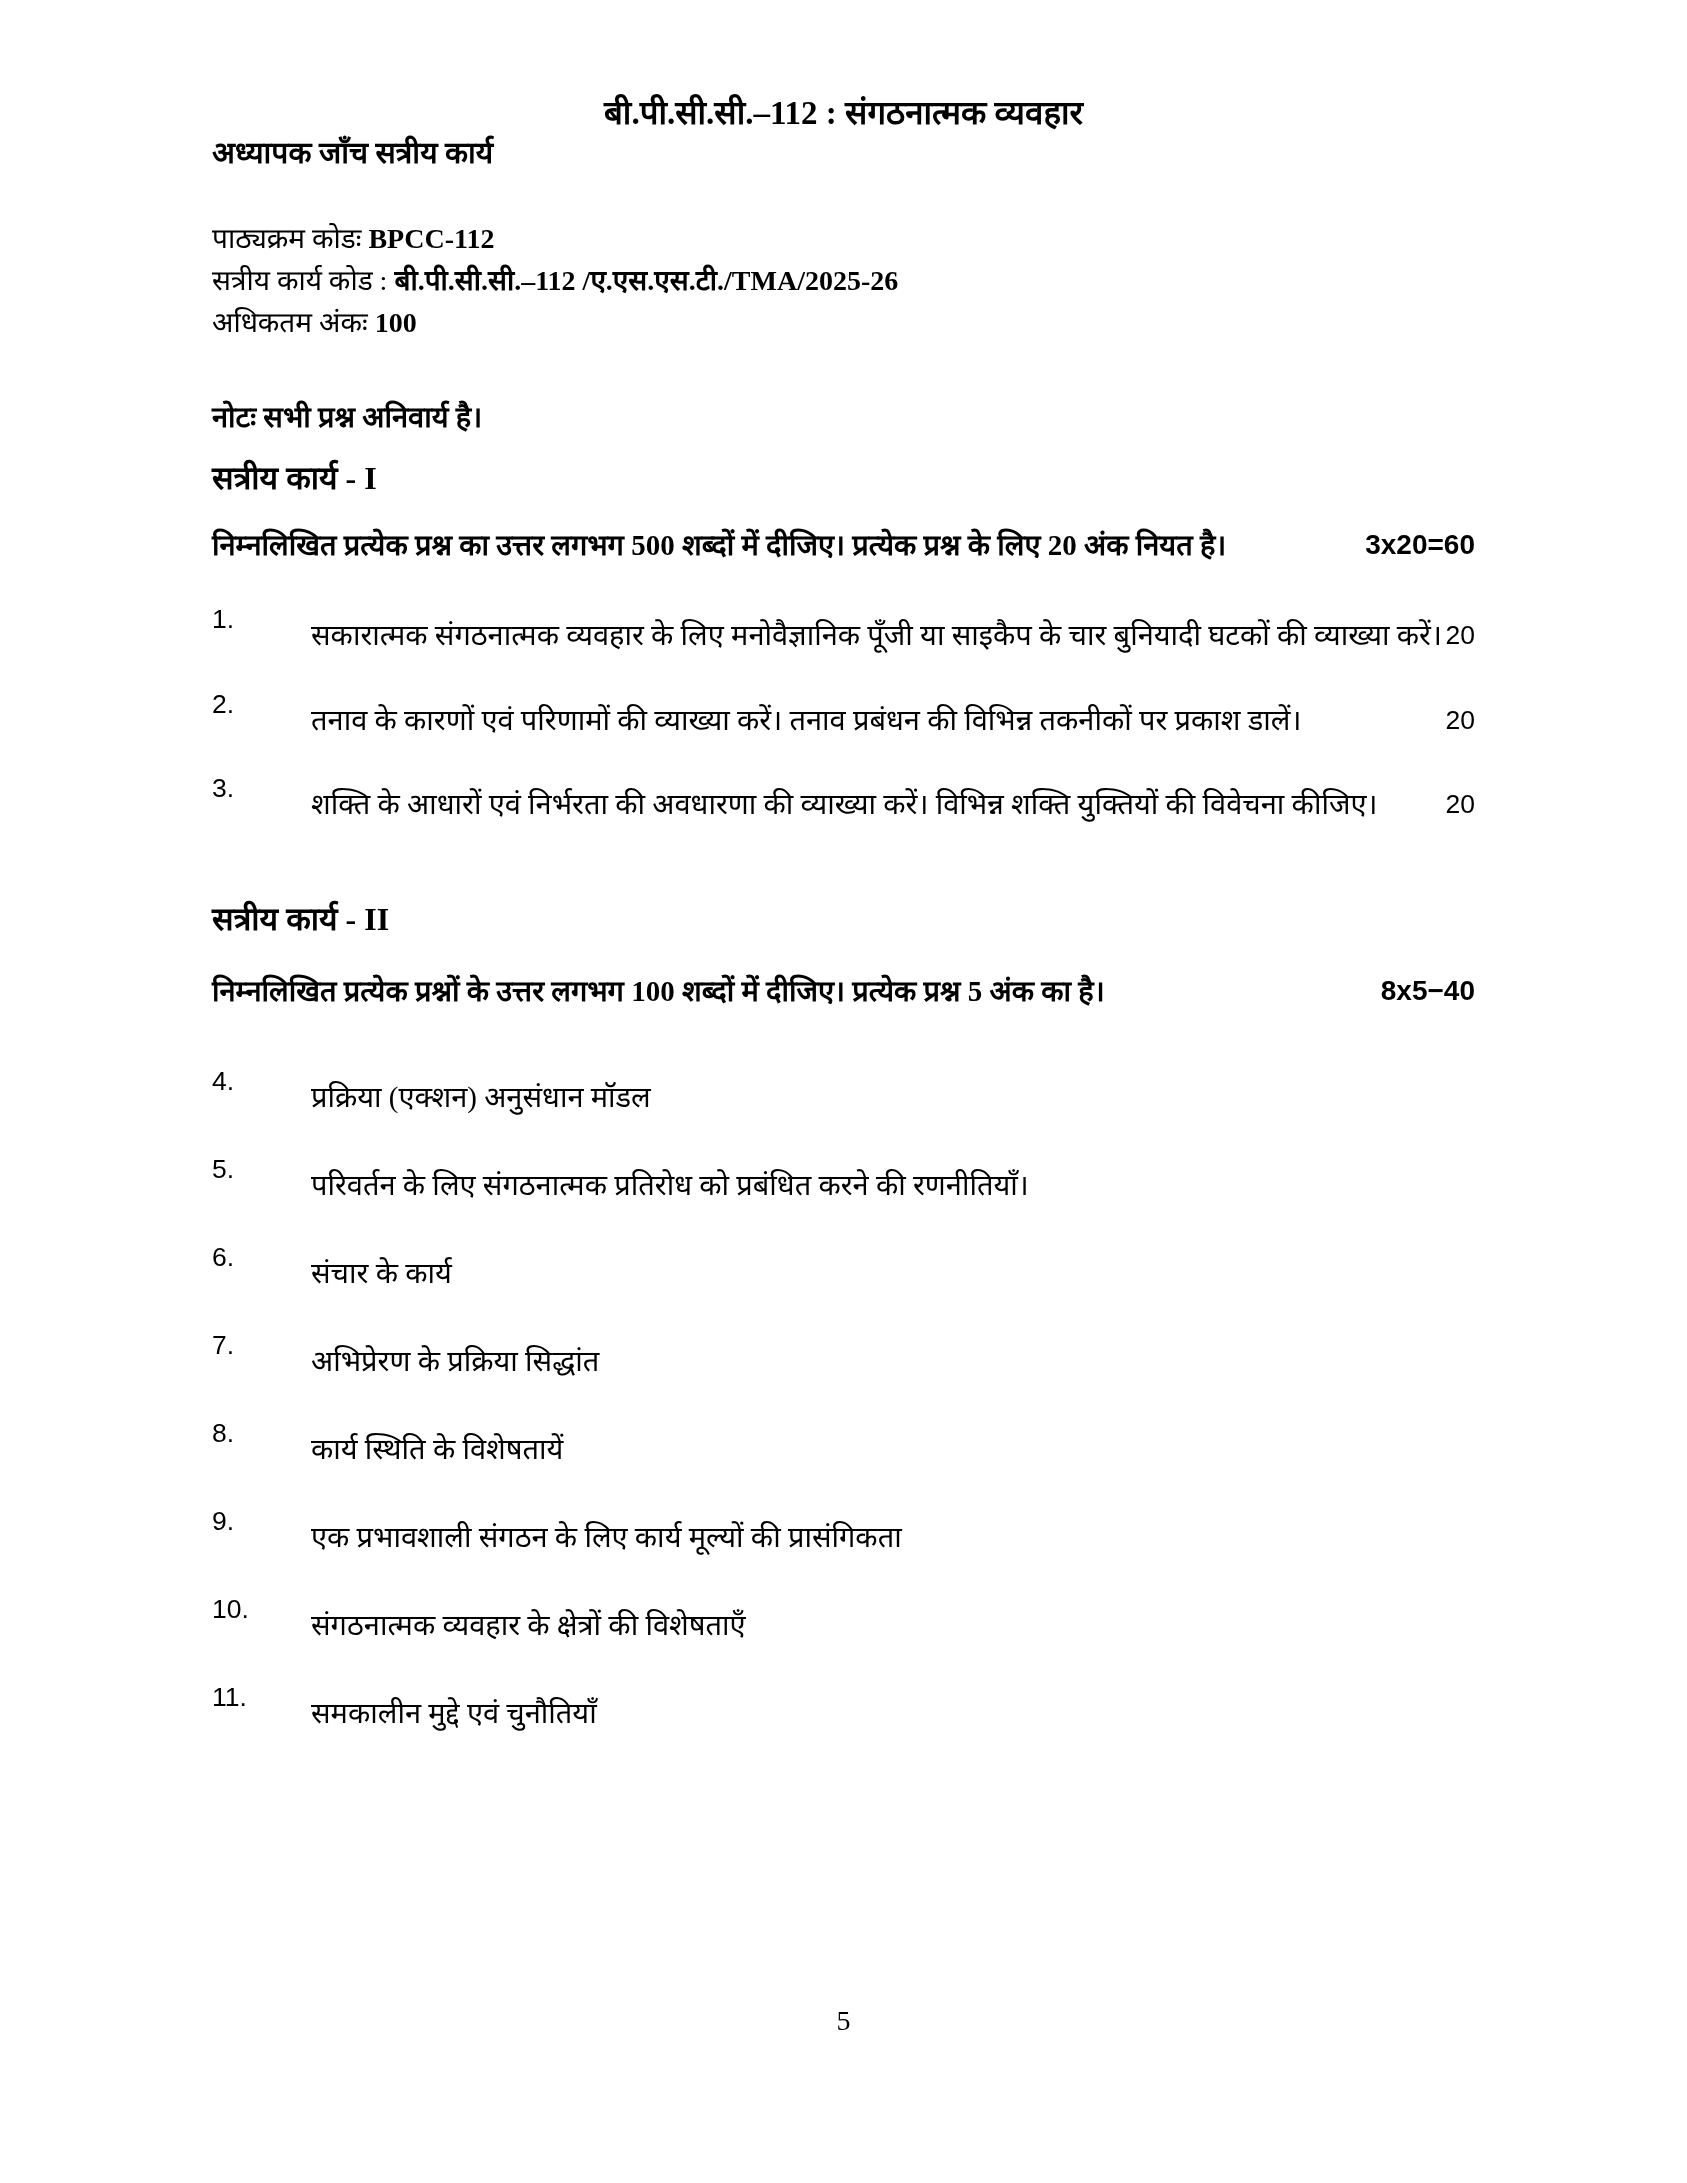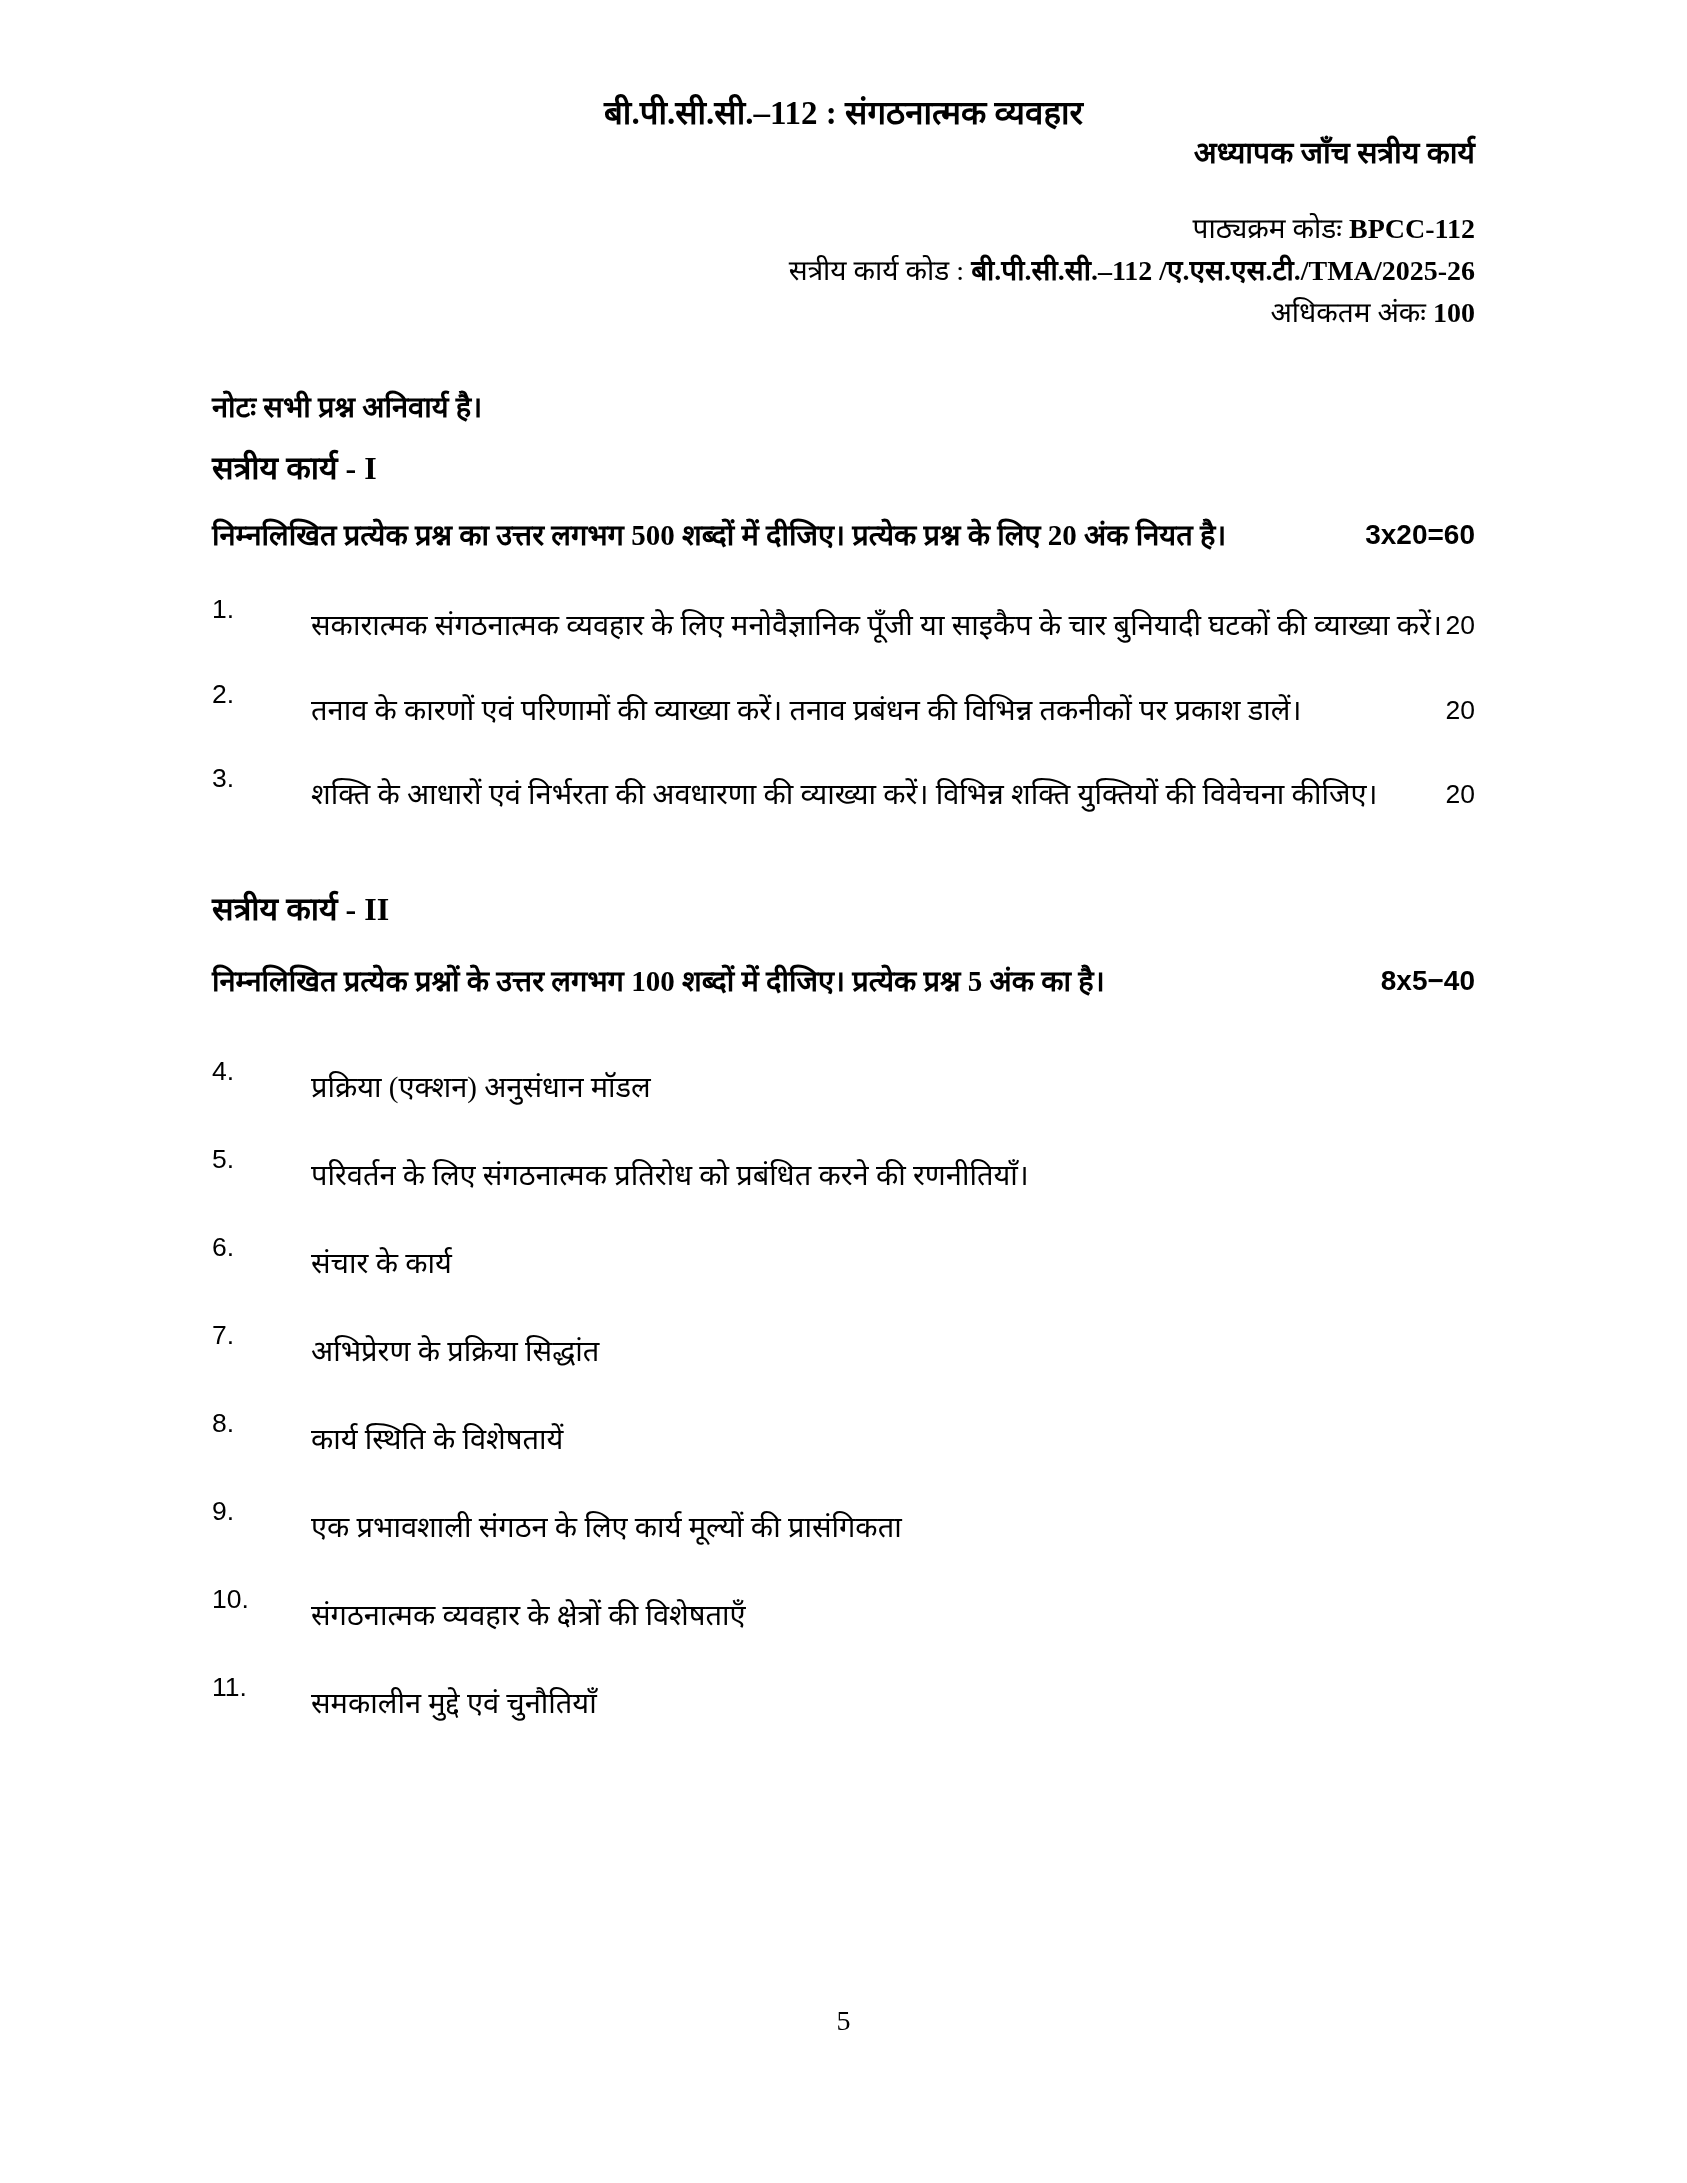--- a/index.html
+++ b/index.html
@@ -3,22 +3,22 @@
 <meta charset="utf-8">
 <style>
   html,body{margin:0;padding:0;background:#e8e8e8;}
   .page{
     width:1687px;height:2183px;background:#ffffff;position:relative;
     color:#000;font-family:"Liberation Serif","DejaVu Serif",serif;
     box-sizing:border-box;overflow:hidden;
   }
   .content{padding:0 212px;box-sizing:border-box;}
   .title1{margin-top:93px;text-align:center;font-weight:700;font-size:33px;line-height:41px;}
-  .title2{text-align:right;font-weight:700;font-size:30px;line-height:38px;}
-  .codes{margin-top:36px;text-align:right;font-size:28px;line-height:42px;}
+  .title2{text-align:left;font-weight:700;font-size:30px;line-height:38px;}
+  .codes{margin-top:46px;font-size:28px;line-height:42px;}
   .codes .val{font-weight:700;}
   .note{margin-top:52px;font-size:29px;font-weight:700;line-height:42px;}
   .sec-heading{text-align:left;font-weight:700;font-size:32px;line-height:41px;}
   .sec1-heading{margin-top:20px;}
   .sec2-heading{margin-top:74px;}
   .instr{position:relative;font-size:29px;font-weight:700;line-height:42px;
          text-align:justify;text-justify:inter-word;}
   .instr1{margin-top:25px;}
   .instr2{margin-top:30px;}
   .scheme{position:absolute;right:0;bottom:0;font-family:"Liberation Sans","DejaVu Sans",sans-serif;

